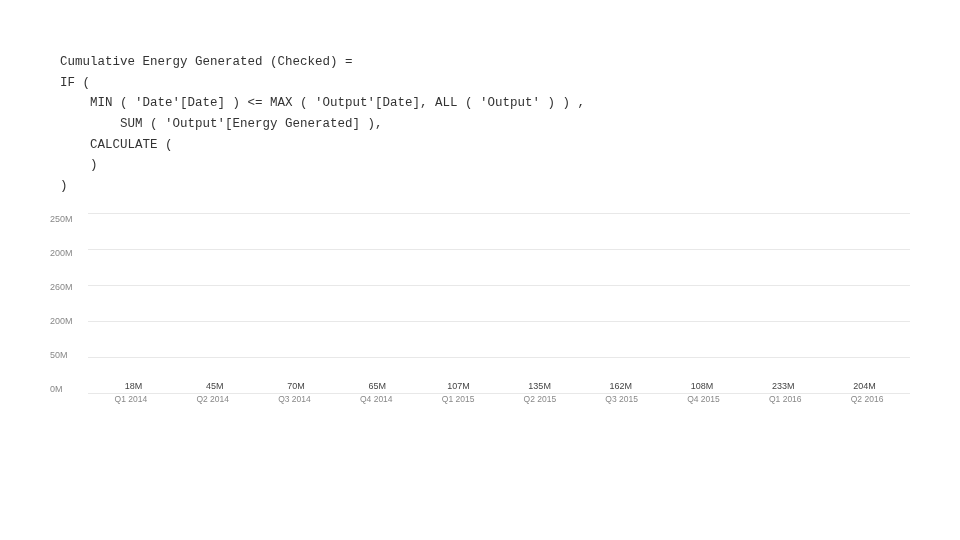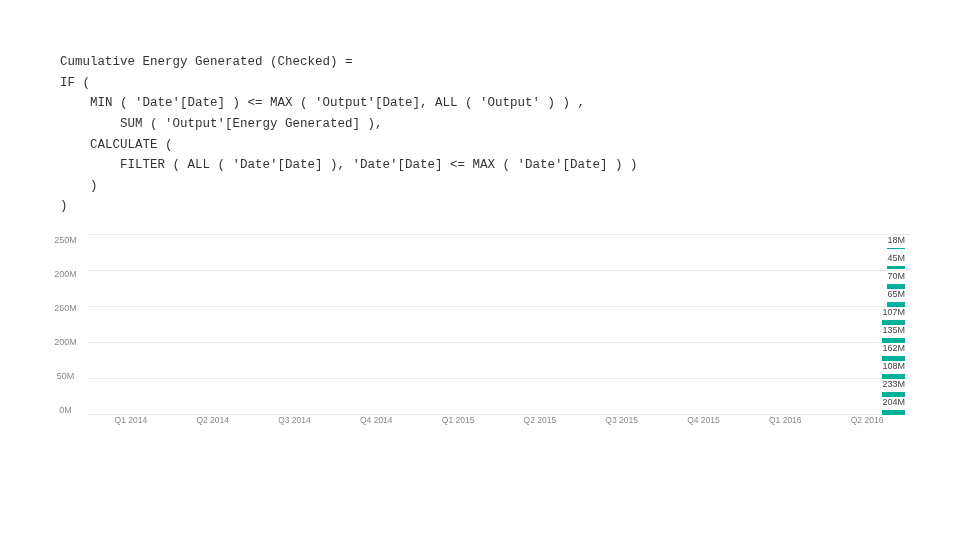--- a/index.html
+++ b/index.html
@@ -46,21 +46,21 @@
       top: 0;
       bottom: 30px;
       width: 35px;
       display: flex;
       flex-direction: column-reverse;
       justify-content: space-between;
     }
     .y-label {
       font-size: 9px;
       color: #888;
-      text-align: center;
+      text-align: left;
       padding-right: 4px;
     }
     .chart-inner {
       position: absolute;
       left: 38px;
       right: 0;
       top: 0;
       bottom: 30px;
     }
     .grid-lines {
@@ -73,21 +73,20 @@
       height: 1px;
       background: #e8e8e8;
     }
     .bars-container {
       position: absolute;
       left: 0; right: 0; bottom: 0; top: 0;
       display: flex;
       align-items: flex-end;
       gap: 0;
       padding: 0 5px;
-      flex-direction: column;
     }
     .bar-group {
       display: flex;
       flex-direction: column;
       align-items: center;
       flex: 1;
     }
     .bar-label-top {
       font-size: 9px;
       color: #444;
@@ -121,21 +120,20 @@
 
 <div class="page">
   <h1 class="title"></h1>
 
   <div class="code-block" id="code-container">
       <div class="code-line">Cumulative Energy Generated (Checked) =</div>
       <div class="code-line">IF (</div>
       <div class="code-line">    MIN ( 'Date'[Date] ) &lt;= MAX ( 'Output'[Date], ALL ( 'Output' ) ) ,</div>
       <div class="code-line">        SUM ( 'Output'[Energy Generated] ),</div>
       <div class="code-line">    CALCULATE (</div>
-      <div class="code-line">        FILTER ( ALL ( 'Date'[Date] ), 'Date'[Date] &lt;= MAX ( 'Date'[Date] ) )</div>
       <div class="code-line">    )</div>
       <div class="code-line">)</div>
     </div>
 
   <div class="chart-area">
     <div class="y-axis-labels" id="y-axis">
         <div class="y-label">0M</div>
         <div class="y-label">50M</div>
         <div class="y-label">200M</div>
         <div class="y-label">260M</div>

